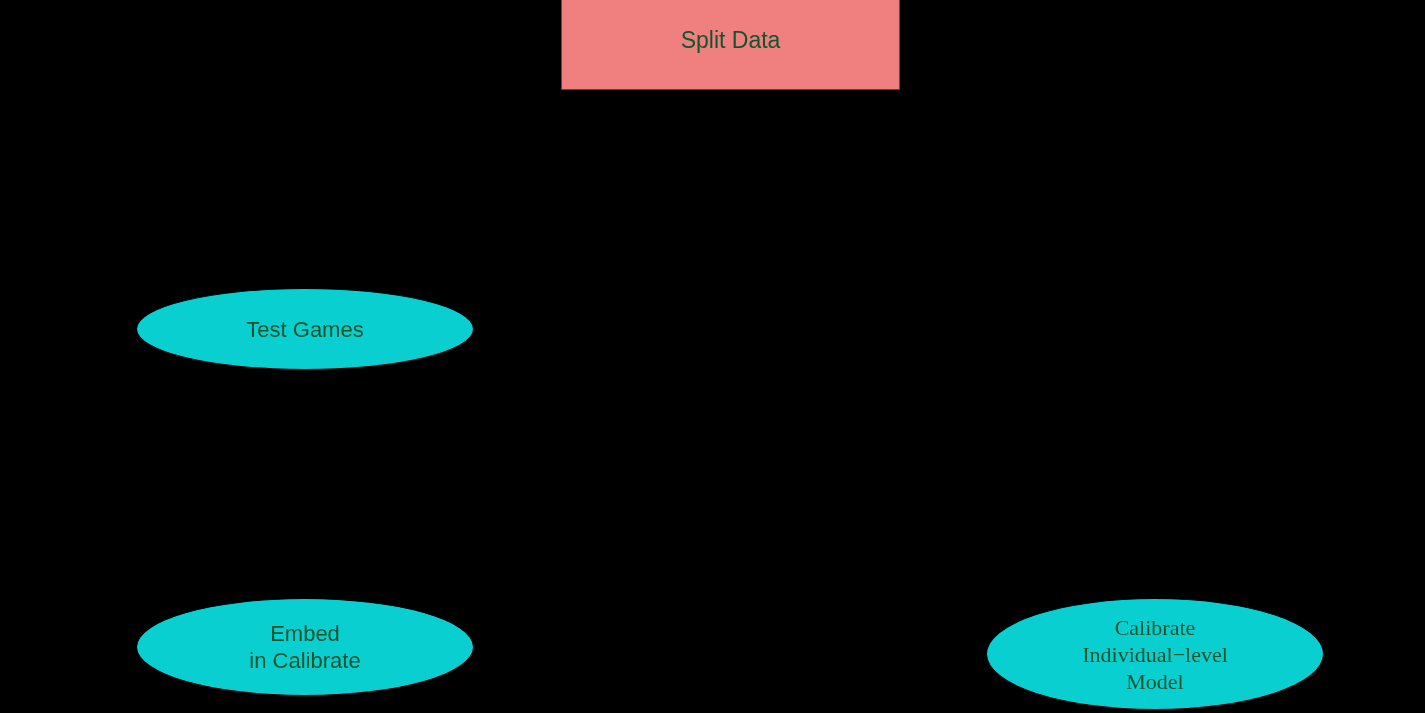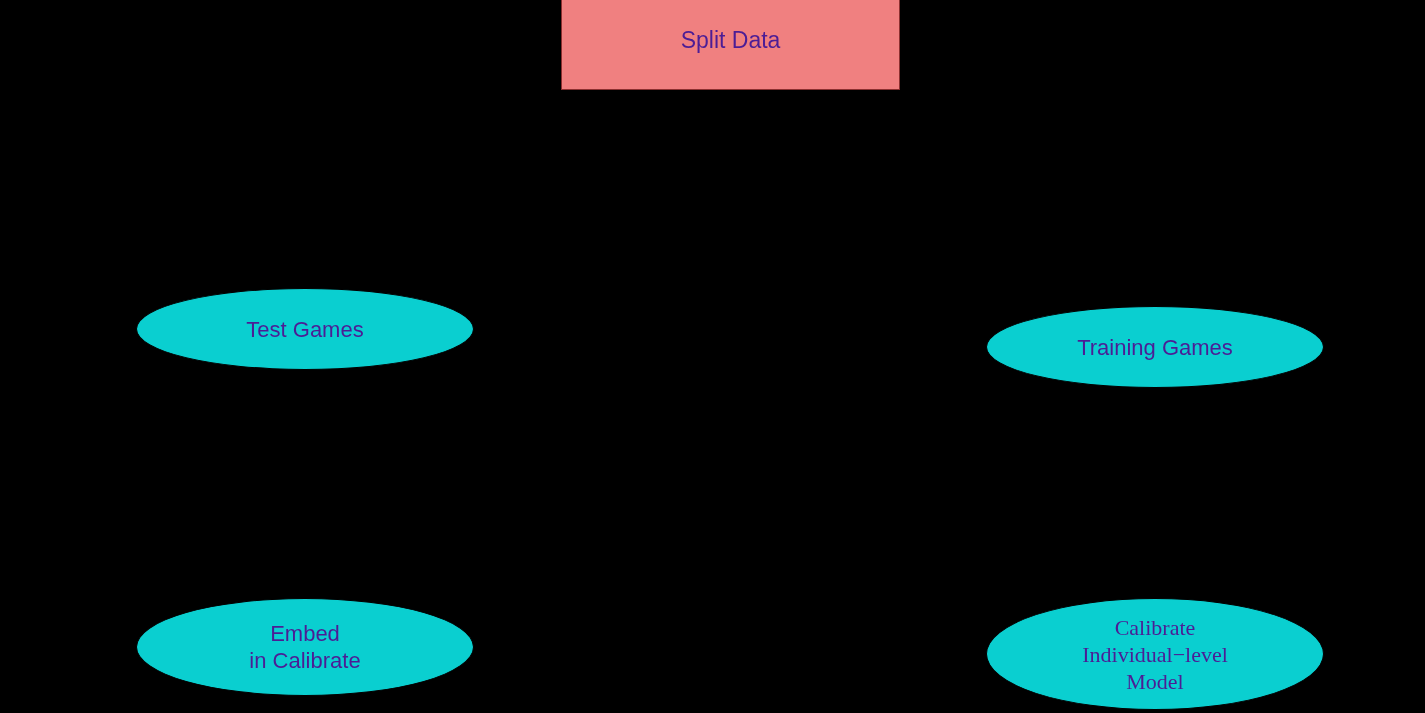--- a/index.html
+++ b/index.html
@@ -37,21 +37,21 @@
   .node-box {
     background: #F08080;
     border: 1px solid #8B2F2F;
   }
   .node-ellipse {
     background: #0ACFD0;
     border: 1px solid #000000;
     border-radius: 50%;
   }
   .node-label {
-    color: #4c1d95;
+    color: #14532d;
     font-size: 22px;
     line-height: 27px;
     letter-spacing: 0px;
     white-space: pre-line;
     user-select: none;
   }
   .node-box .node-label {
     font-size: 23px;
   }
 </style>
@@ -73,23 +73,20 @@
   </svg>
 
   <div class="node node-box" style="left: 561px; top: -10px; width: 339px; height: 100px; background: rgb(240, 128, 128); border-color: rgb(139, 47, 47); color: rgb(0, 0, 0);">
     <span class="node-label">Split Data</span>
   </div>
 
   <div class="node node-ellipse" style="left: 136px; top: 288px; width: 338px; height: 82px; background: rgb(10, 207, 208); border-color: rgb(0, 0, 0); color: rgb(0, 0, 0);">
     <span class="node-label">Test Games</span>
   </div>
 
-  <div class="node node-ellipse" style="left: 986px; top: 306px; width: 338px; height: 82px; background: rgb(10, 207, 208); border-color: rgb(0, 0, 0); color: rgb(0, 0, 0);">
-    <span class="node-label">Training Games</span>
-  </div>
 
   <div class="node node-ellipse" style="left: 136px; top: 598px; width: 338px; height: 98px; background: rgb(10, 207, 208); border-color: rgb(0, 0, 0); color: rgb(0, 0, 0);">
     <span class="node-label">Embed
 in Calibrate</span>
   </div>
 
   <div class="node node-ellipse" style="left: 986px; top: 598px; width: 338px; height: 112px; background: rgb(10, 207, 208); border-color: rgb(0, 0, 0); color: rgb(0, 0, 0); font-family: Liberation Serif, serif;">
     <span class="node-label">Calibrate
 Individual−level
 Model</span>

